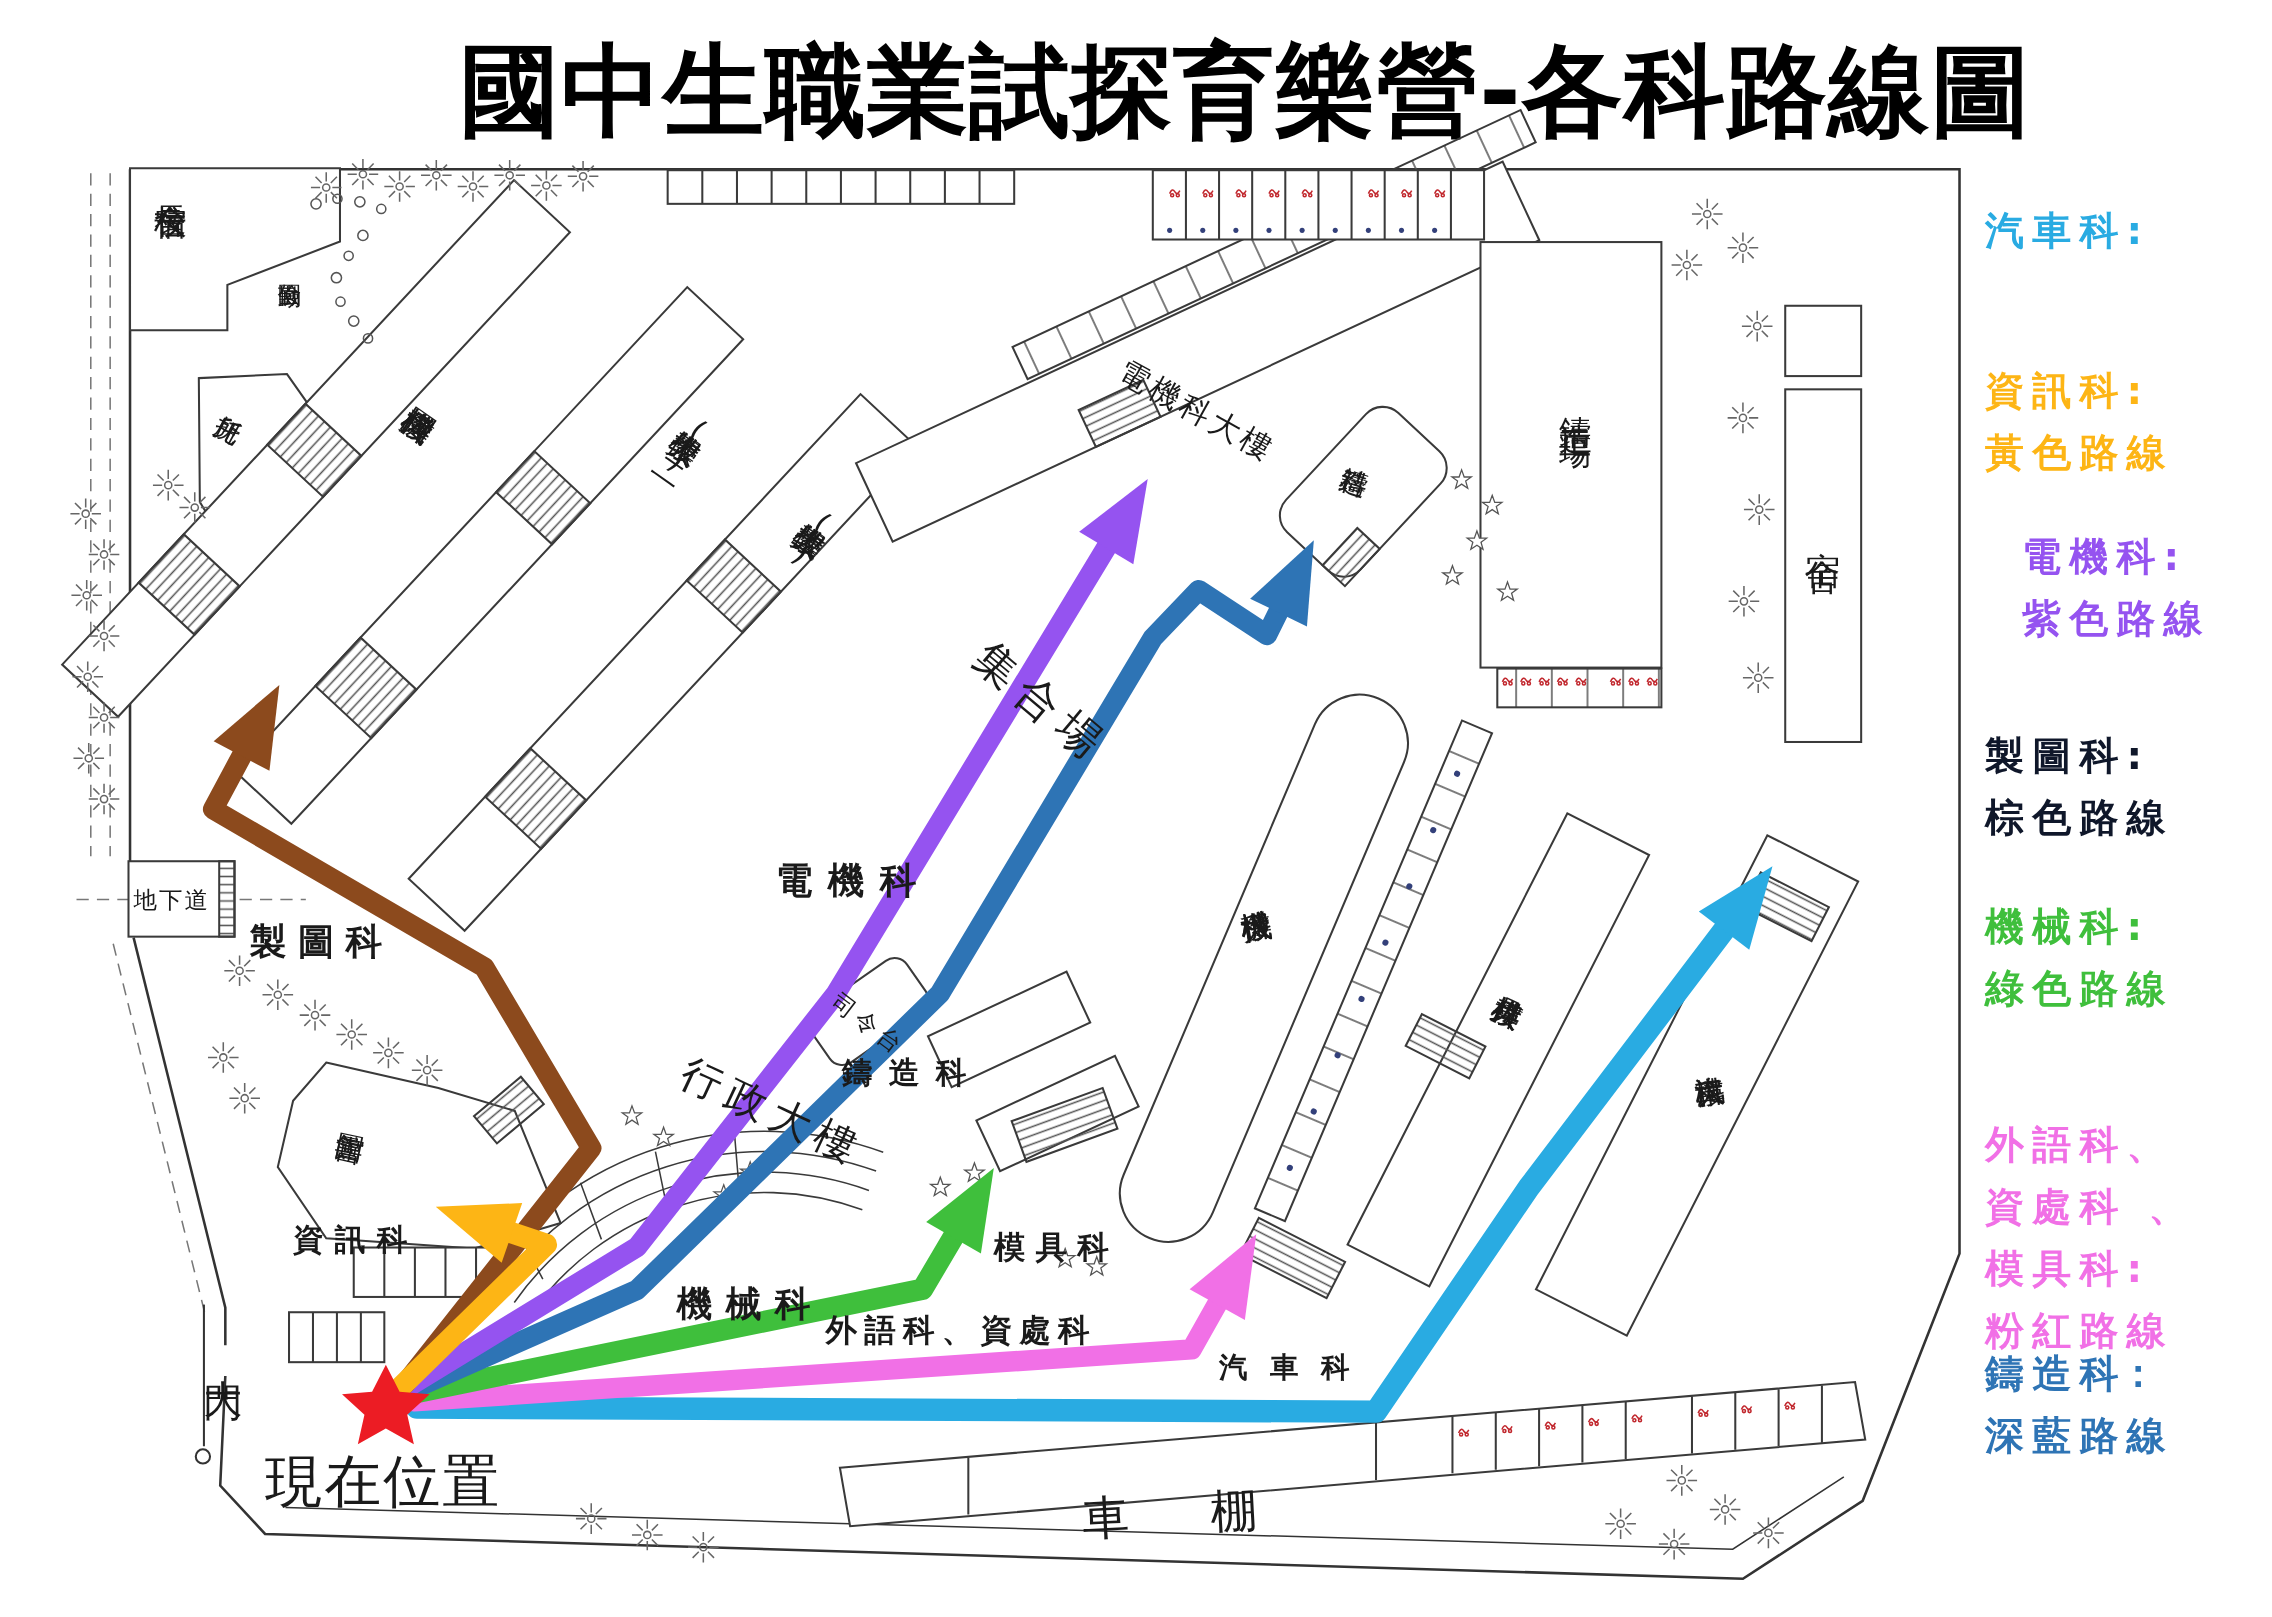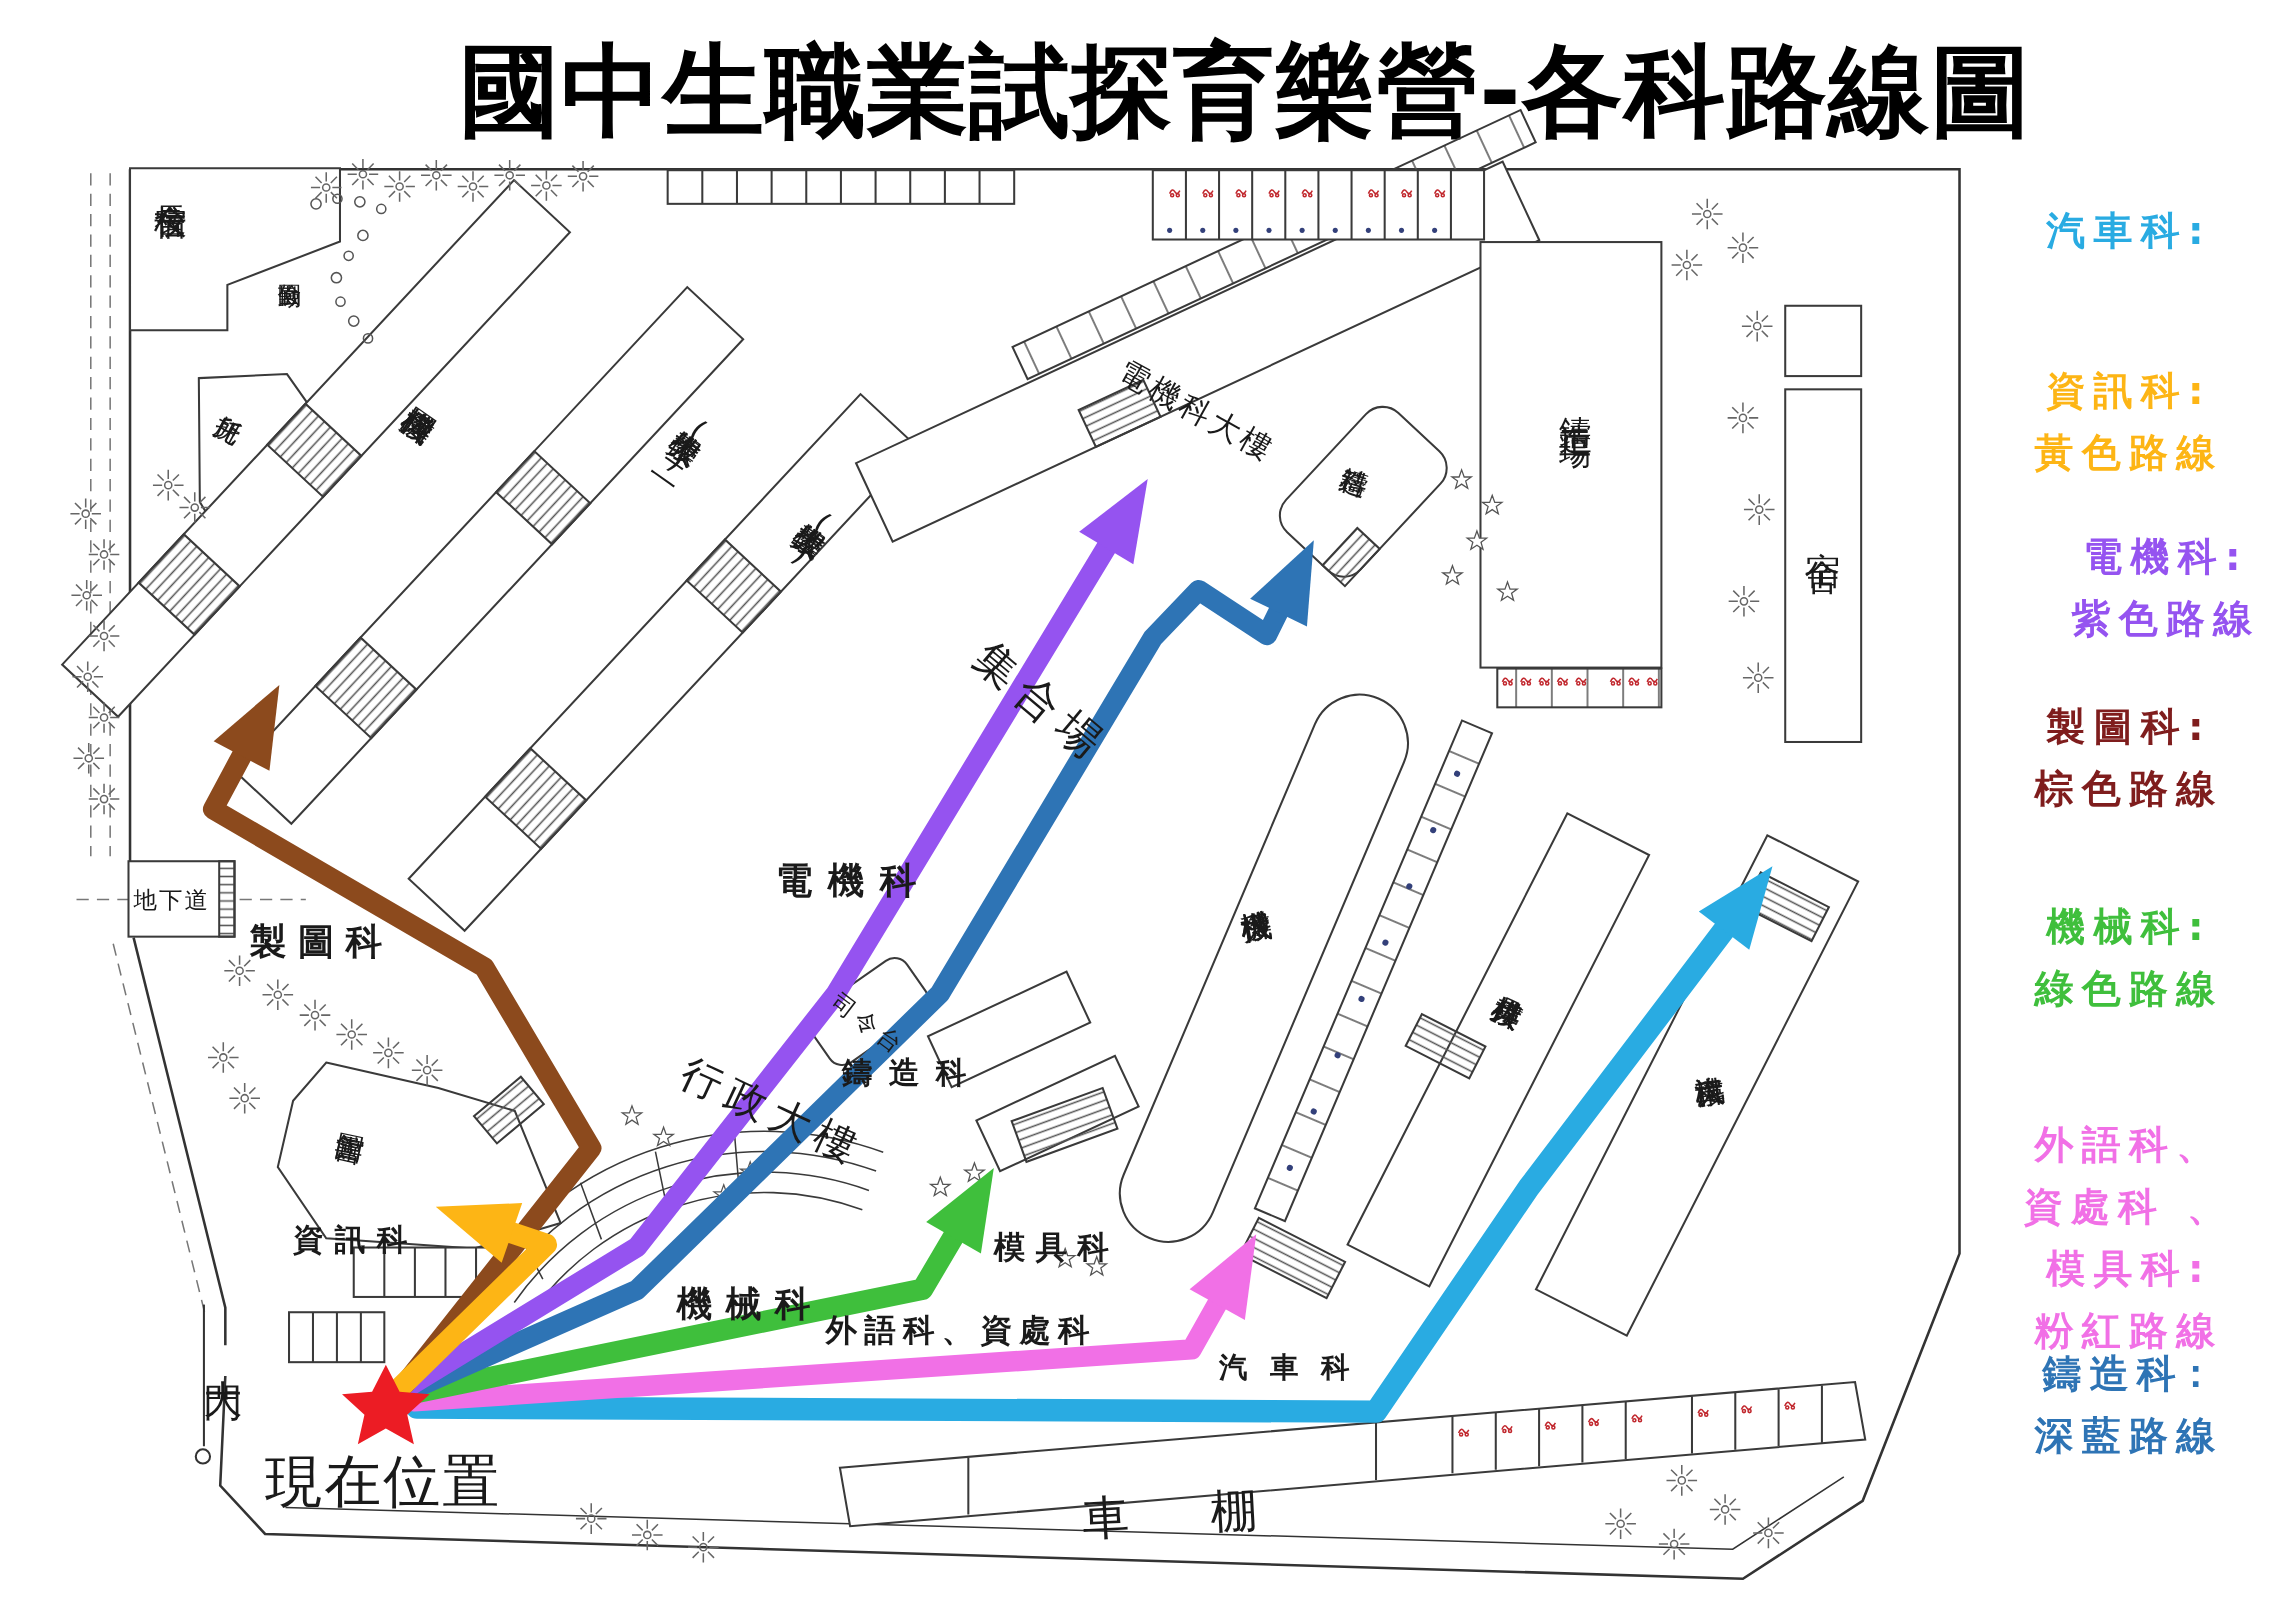--- a/index.html
+++ b/index.html
@@ -4,21 +4,21 @@
 <style>
   html,body{margin:0;padding:0;background:#ffffff;}
   .page{position:relative;width:2273px;height:1618px;background:#fff;overflow:hidden;
         font-family:"DejaVu Sans","Liberation Sans",sans-serif;}
   .title{position:absolute;left:459px;top:24.5px;width:1401px;text-align:center;
          font-size:101px;font-weight:900;color:#000;letter-spacing:1px;white-space:nowrap;}
   svg{position:absolute;left:0;top:0;}
   svg text{font-family:"DejaVu Sans","Liberation Sans",sans-serif;fill:#1a1a1a;font-weight:500;}
   svg text.v{writing-mode:vertical-rl;text-orientation:upright;}
   svg text.rl{font-weight:700;}
-  .legend{position:absolute;left:1985px;top:0;width:288px;height:1214px;text-align:center;}
+  .legend{position:absolute;left:1985px;top:0;width:288px;height:1214px;}
   .lg-entry{position:absolute;left:0;width:288px;font-weight:700;font-size:39px;
             letter-spacing:8.2px;line-height:62px;white-space:nowrap;}
 </style>
 </head>
 <body>
 
 <div class="page">
 
   <div class="title">國中生職業試探育樂營-各科路線圖</div>
 
@@ -369,21 +369,21 @@
       <div>汽車科:</div>
     </div>
     <div class="lg-entry" style="top: 360px; color: rgb(253, 181, 21);">
       <div>資訊科:</div>
       <div>黃色路線</div>
     </div>
     <div class="lg-entry" style="top: 526px; color: rgb(149, 83, 240); margin-left: 37px;">
       <div>電機科:</div>
       <div>紫色路線</div>
     </div>
-    <div class="lg-entry" style="top: 696px; color: #7f1d1d;">
+    <div class="lg-entry" style="top: 725px; color: #0f172a;">
       <div>製圖科:</div>
       <div>棕色路線</div>
     </div>
     <div class="lg-entry" style="top: 896px; color: rgb(63, 191, 60);">
       <div>機械科:</div>
       <div>綠色路線</div>
     </div>
     <div class="lg-entry" style="top: 1066px; color: rgb(241, 112, 230); margin-top: 48px;">
       <div>外語科、</div>
       <div>資處科 、</div>

